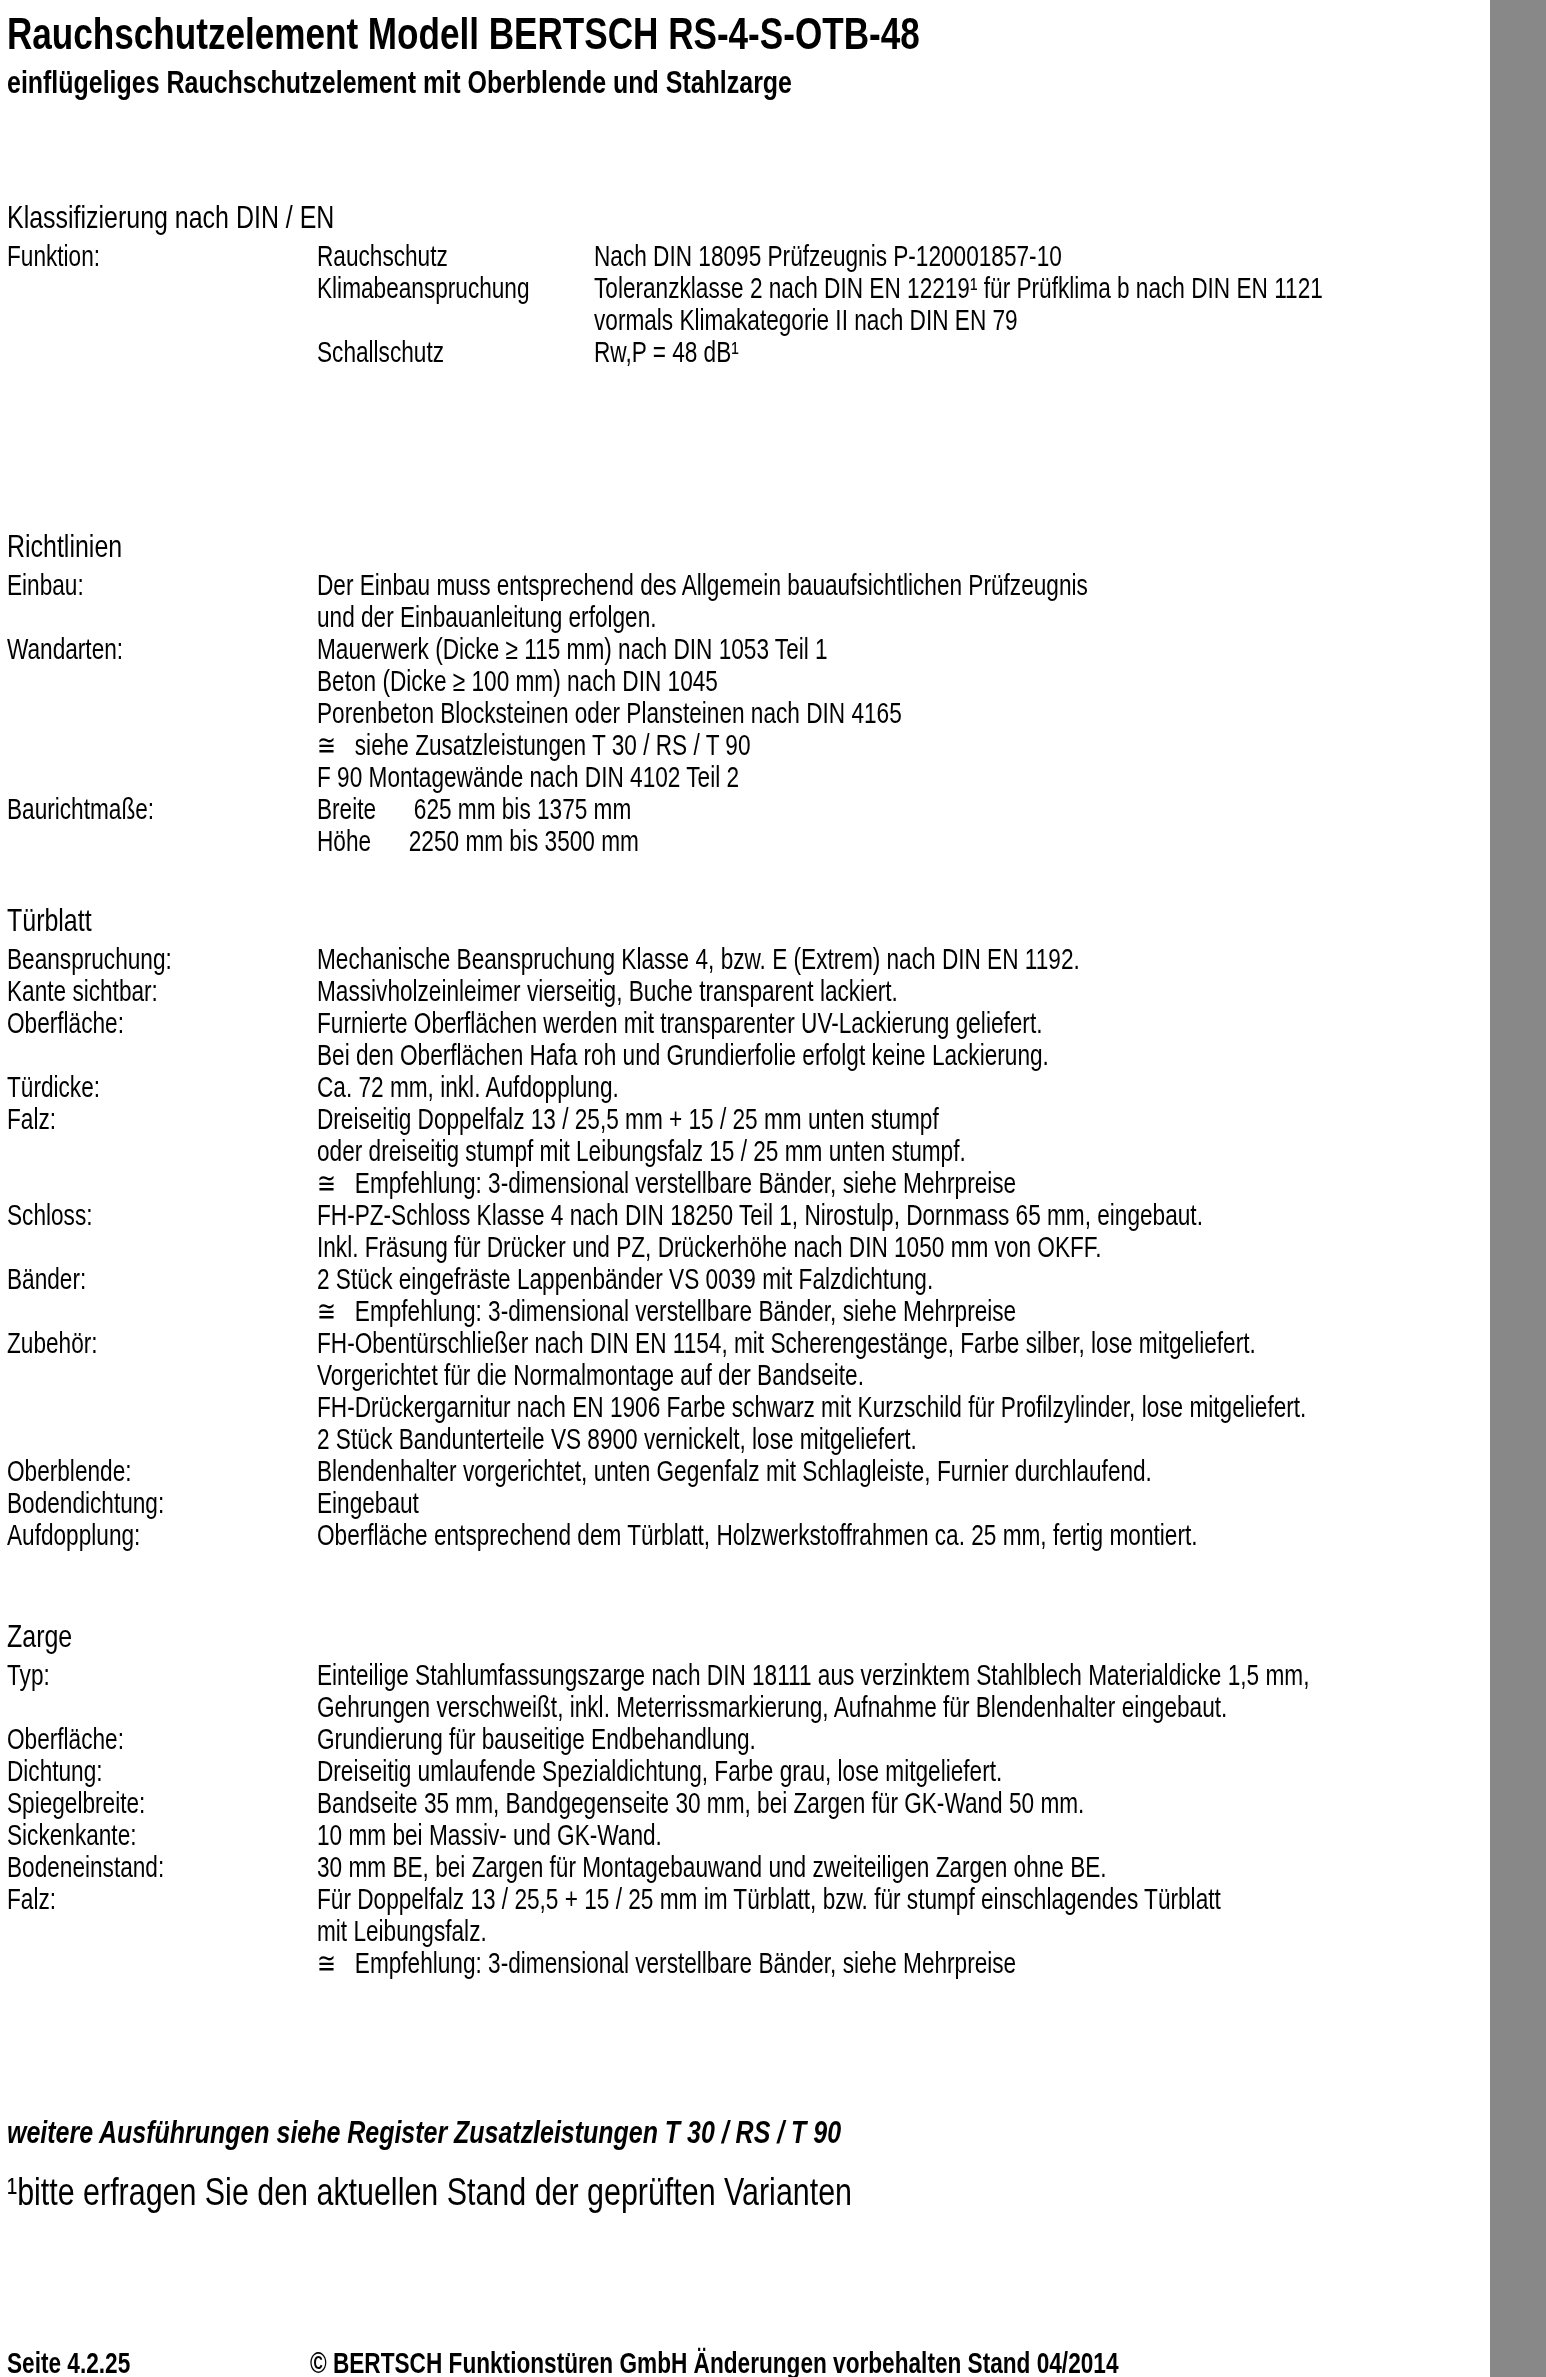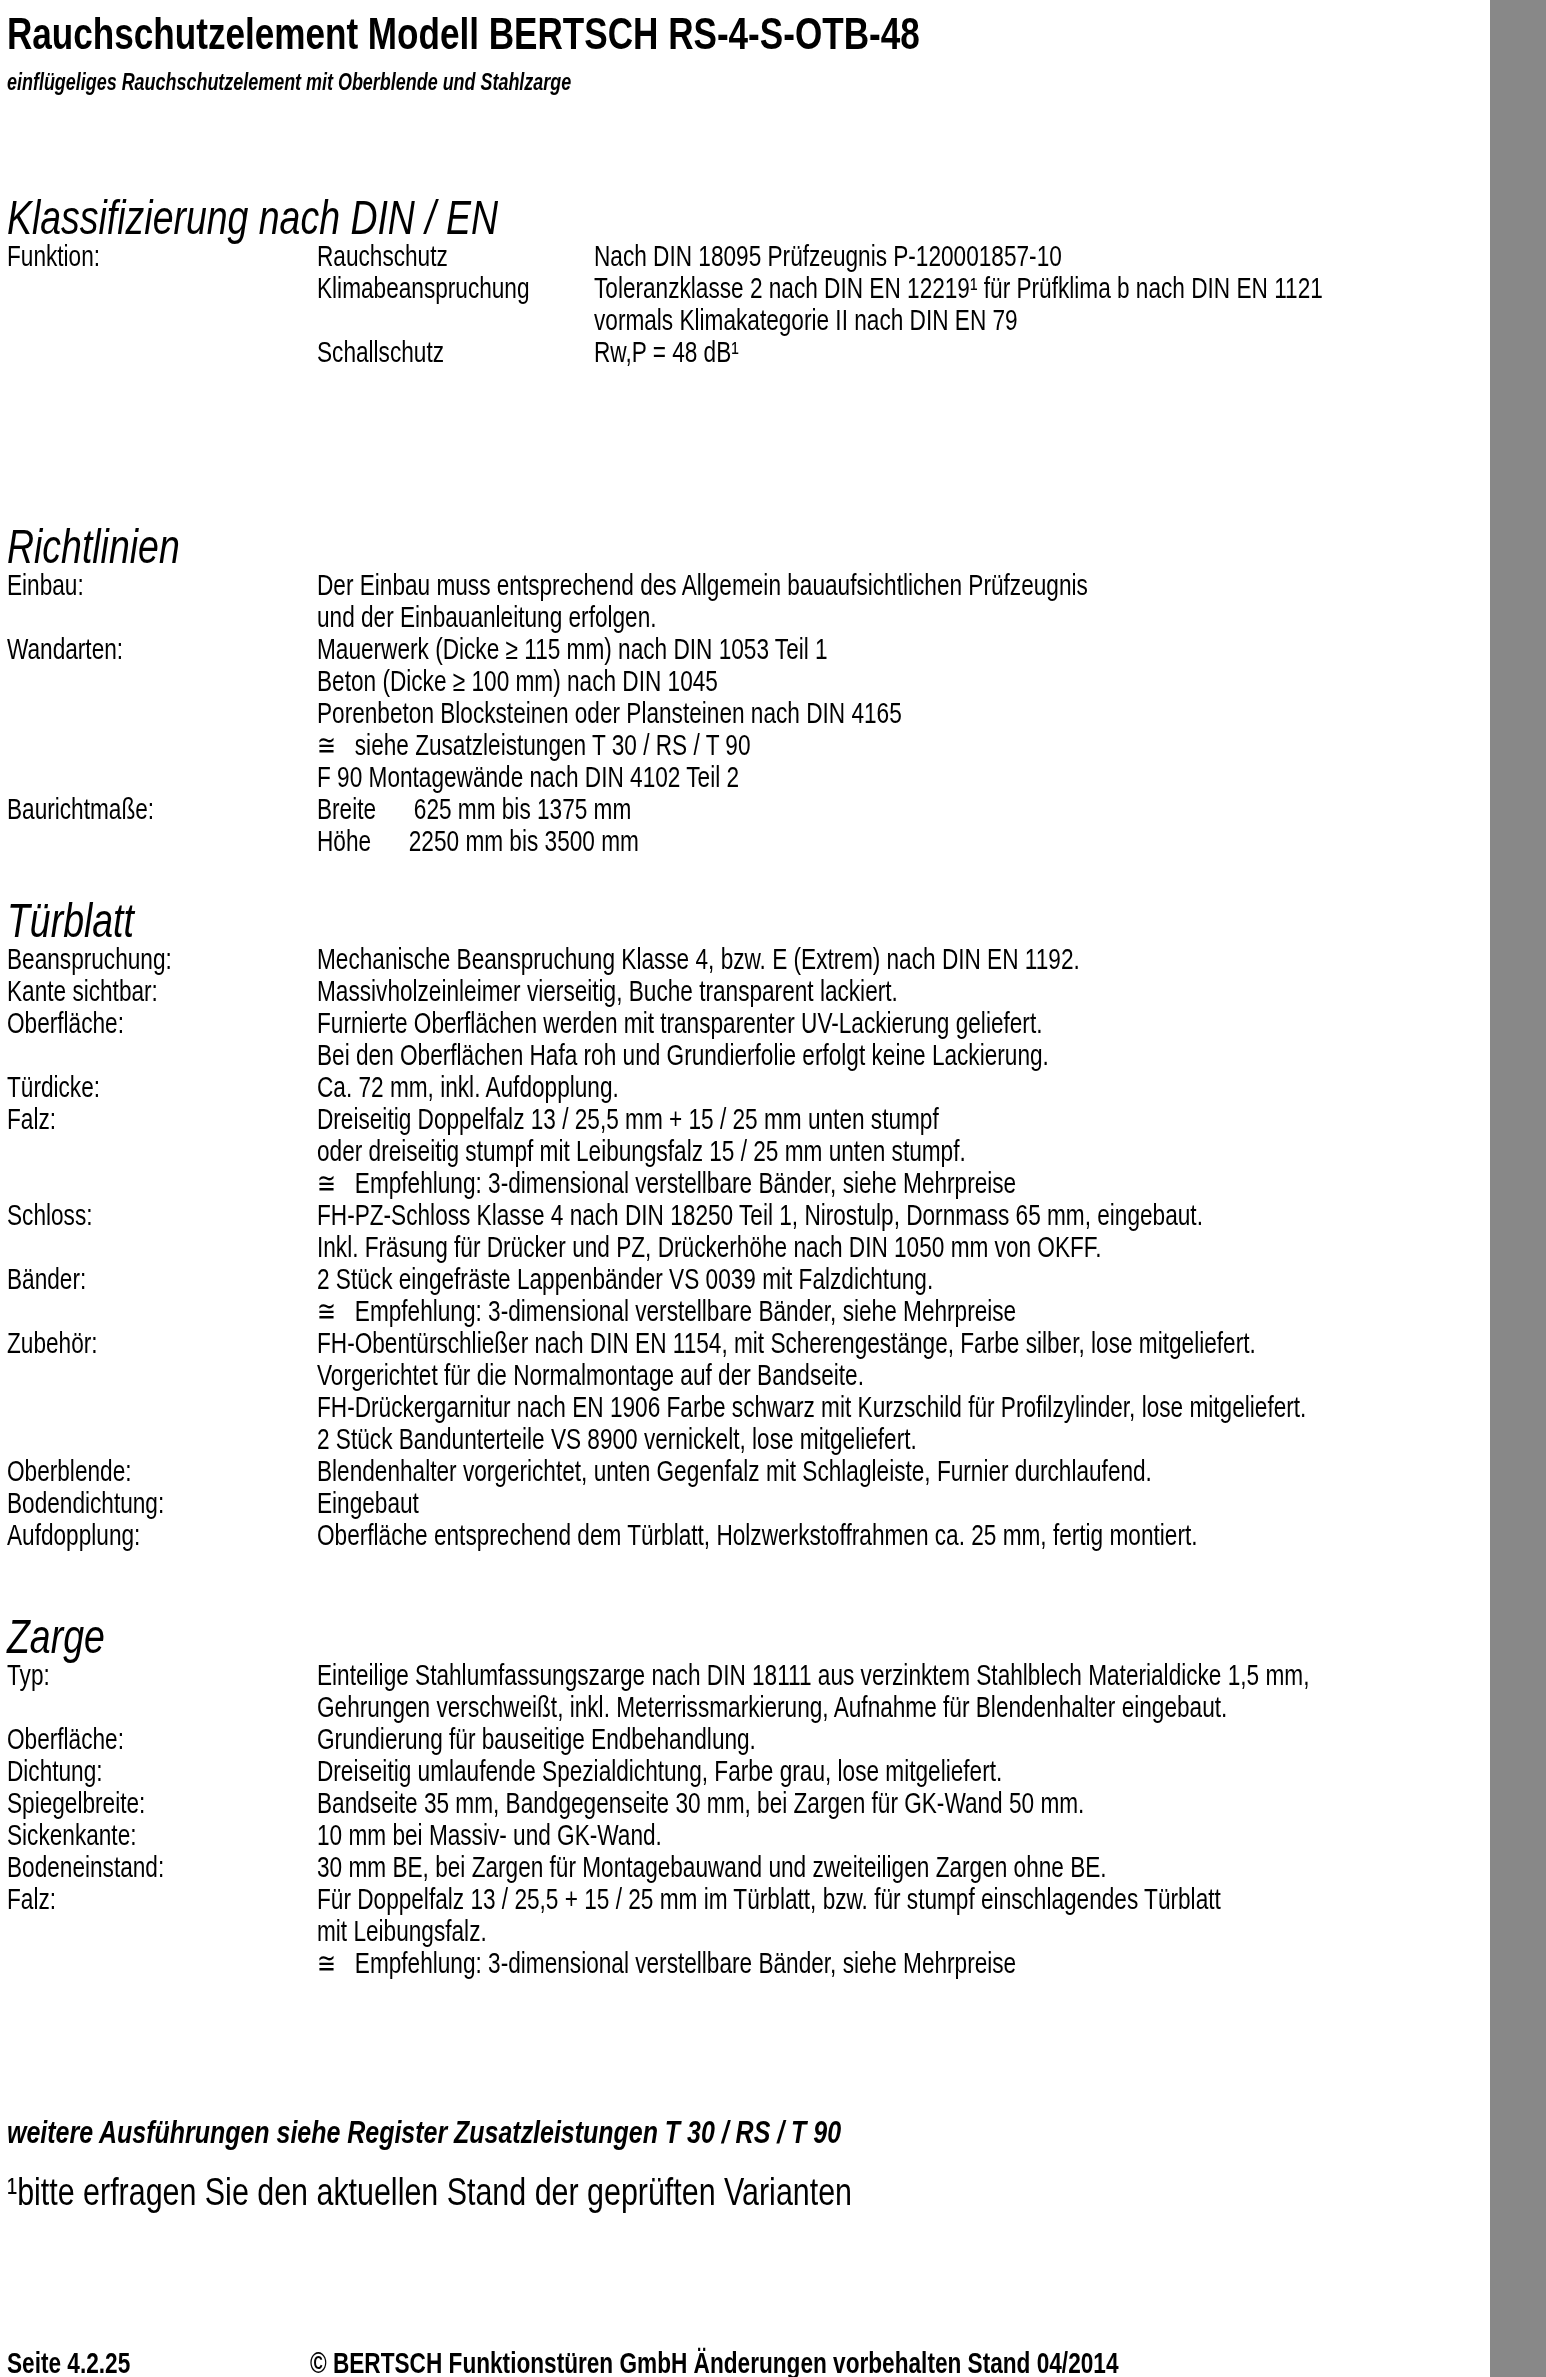--- a/index.html
+++ b/index.html
@@ -6,22 +6,22 @@
   body { background:#888; font-family:"Liberation Sans","DejaVu Sans",sans-serif; }
   .page {
     position:relative; width:1490px; height:2377px;
     background:#ffffff; color:#000000; overflow:hidden;
     font-family:"Liberation Sans","DejaVu Sans",sans-serif;
   }
   .abs { position:absolute; left:7.3px; right:7.3px; }
   
   .tx { display:inline-block; transform:scaleX(0.78); transform-origin:0 0; white-space:pre; }
   .doc-title { font-size:45px; font-weight:700; line-height:48px; }
-  .doc-subtitle { font-size:23px; font-weight:700; line-height:38px; margin-top:4.4px;font-style:italic; }
-  .h { font-size:48px; font-weight:400; line-height:39px; margin-bottom:2.9px;font-style:italic; }
+  .doc-subtitle { font-size:32px; font-weight:700; line-height:38px; margin-top:4.4px; }
+  .h { font-size:32px; font-weight:400; line-height:39px; margin-bottom:2.9px; }
   .row { display:flex; align-items:flex-start; font-size:29px; line-height:32px; }
   .c1 { flex:0 0 310px; min-width:0; }
   .c2 { flex:0 0 277px; min-width:0; }
   .cv { flex:1 1 auto; min-width:0; }
   .note { font-size:32px; font-weight:700; line-height:36px;font-style:italic; }
   .footnote { font-size:39px; line-height:34px; }
   .footer { display:flex; font-size:29px; font-weight:700; line-height:34px; }
   .f1 { flex:0 0 303px; min-width:0; }
 </style>
 </head>

